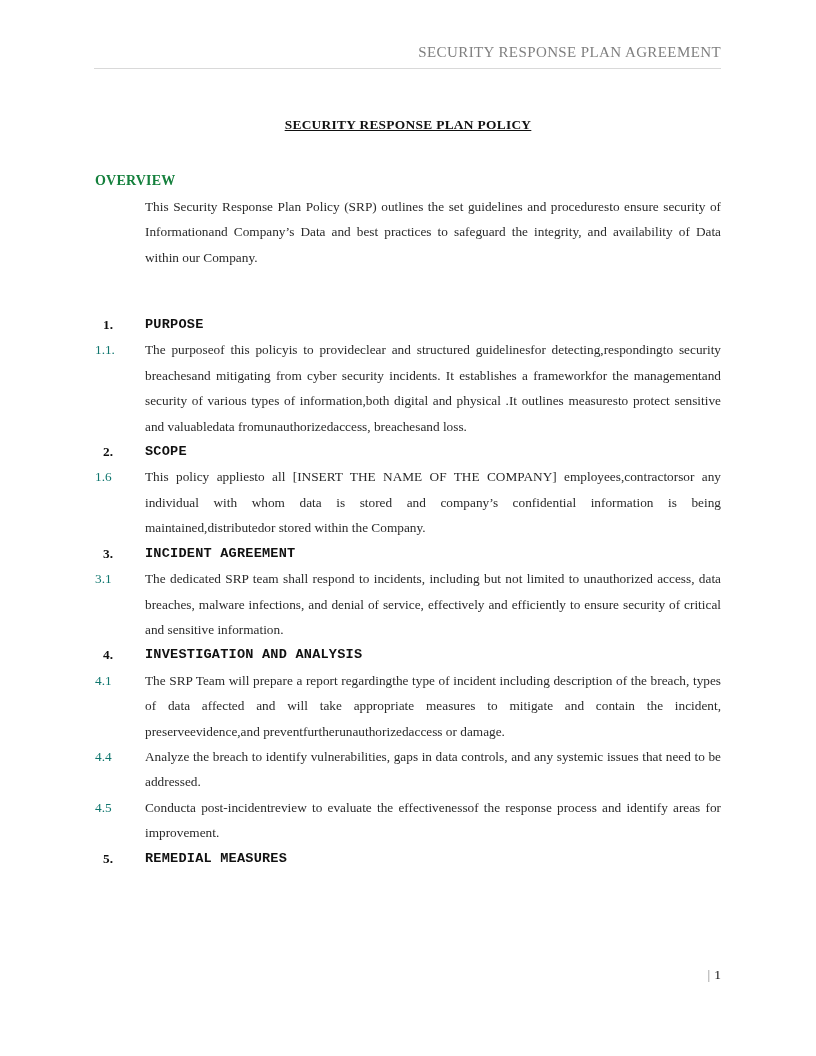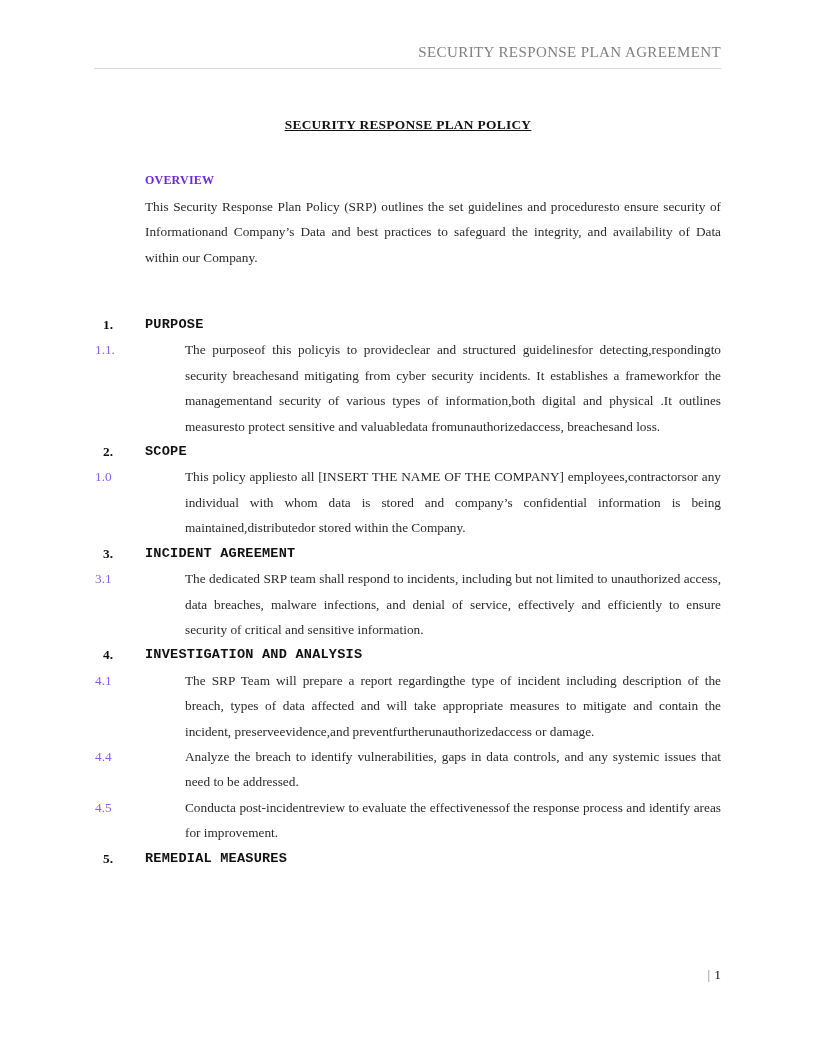--- a/index.html
+++ b/index.html
@@ -43,52 +43,51 @@
   .doc-title {
     text-align: center;
     font-size: 13.4px;
     font-weight: bold;
     color: #111111;
     letter-spacing: 0.3px;
     margin-bottom: 31px;
   }
   .doc-title span { text-decoration: underline; text-align: right; }
   .ovw-heading {
-    margin-left: 50px;
     font-weight: bold;
-    font-size: 12px;
-    color: #6d28d9;
+    font-size: 14px;
+    color: #15803d;
     letter-spacing: 0.2px;
   }
   .ovw-body {
     margin-left: 50px;
     text-align: justify;
     margin-bottom: 42px;
   }
   
   .row { display: flex; align-items: flex-start; }
   .num {
     width: 50px;
     flex: 0 0 50px;
-    color: #8b5cf6;
+    color: #0f766e;
   }
   .hnum {
     font-weight: bold;
     color: #111111;
     padding-left: 8px;
   }
   .txt { flex: 1; }
   .htxt {
     font-weight: bold;
     font-size: 13.6px;
     color: #111111;
     letter-spacing: 0.2px;
     font-family: Liberation Mono, monospace;
   }
-  .body { text-align: justify; margin-left: 40px; }
+  .body { text-align: justify; }
   
   .page-footer {
     position: absolute;
     right: 95px;
     bottom: 57px;
     font-size: 13.5px;
     color: #111111;
   }
   .page-footer .pipe { color: #8a8a8a; margin-right: 4px; }
 </style>
@@ -119,21 +118,21 @@
         </div>
         <div class="row">
           <span class="num">1.1.</span>
           <p class="txt body">The purposeof this policyis to provideclear and structured guidelinesfor detecting,respondingto security breachesand mitigating from cyber security incidents. It establishes a frameworkfor the managementand security of various types of information,both digital and physical .It outlines measuresto protect sensitive and valuabledata fromunauthorizedaccess, breachesand loss.</p>
         </div>
         <div class="row">
           <span class="num hnum">2.</span>
           <span class="txt htxt">SCOPE</span>
         </div>
         <div class="row">
-          <span class="num">1.0</span>
+          <span class="num">1.6</span>
           <p class="txt body">This policy appliesto all [INSERT THE NAME OF THE COMPANY] employees,contractorsor any individual with whom data is stored and company’s confidential information is being maintained,distributedor stored within the Company.</p>
         </div>
         <div class="row">
           <span class="num hnum">3.</span>
           <span class="txt htxt">INCIDENT AGREEMENT</span>
         </div>
         <div class="row">
           <span class="num">3.1</span>
           <p class="txt body">The dedicated SRP team shall respond to incidents, including but not limited to unauthorized access, data breaches, malware infections, and denial of service, effectively and efficiently to ensure security of critical and sensitive information.</p>
         </div>

